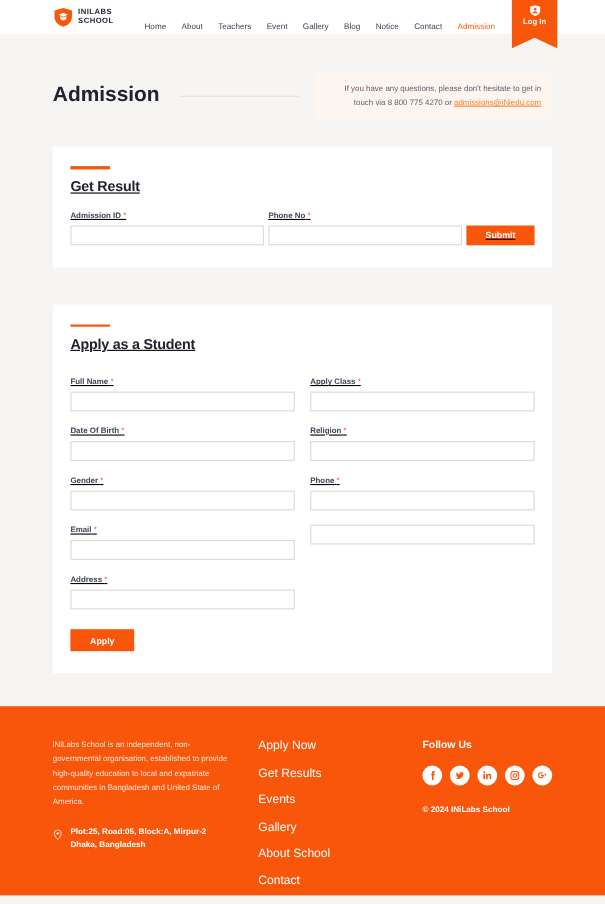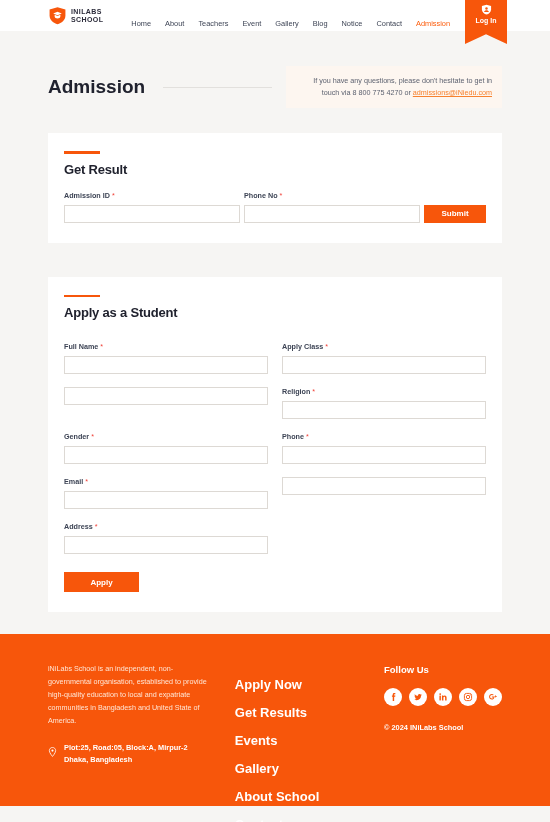--- a/index.html
+++ b/index.html
@@ -104,20 +104,21 @@
     color: #5d6270;
     line-height: 12px;
   }
   .contact-box .mail { color: #f7822f; }
 
   
   .card {
     background: #ffffff;
     margin: 0 48px;
     padding: 18px 16px 20px 16px;
+    text-decoration: underline;
   }
   .card.result { margin-top: 22px; }
   .card.apply { margin-top: 34px; }
 
   .accent-bar {
     width: 36px;
     height: 2.5px;
     background: #f7560b;
     margin-bottom: 8px;
   }
@@ -178,30 +179,30 @@
   }
   .field { position: relative; }
   .upload-icon {
     position: absolute;
     right: 6px;
     bottom: 4px;
     width: 8px; height: 9px;
   }
   .btn-apply {
     margin-top: 18px;
-    width: 75px;
+    width: 58px;
     height: 20px;
     font-size: 8px;
   }
 
   
   .footer {
     background: #f7560b;
     position: absolute;
-    left: 0; right: 0; bottom: 16px;
+    left: 0; right: 0; bottom: 8px;
     height: 172px;
     padding: 28px 48px 0 48px;
     display: flex;
     gap: 0;
   }
   .f-about { width: 188px; padding-right: 22px; }
   .f-about .blurb {
     font-size: 7.2px;
     line-height: 13px;
     color: #ffe6d6;
@@ -215,26 +216,25 @@
   .f-contact-row .ico { width: 9px; height: 10px; flex: 0 0 9px; margin-top: 1px; }
   .f-contact-row .txt {
     font-size: 7.4px;
     font-weight: bold;
     line-height: 12px;
     color: #ffffff;
   }
   .f-links { width: 110px; padding-top: 2px; }
   .f-link {
     display: block;
-    font-size: 13px;
-    font-weight: bold;
+    font-size: 11px;
+    font-weight: normal;
     color: #ffffff;
     text-decoration: none;
     margin-bottom: 12.5px;
-    margin-top: 13px;
   }
   .f-social { flex: 1; padding-top: 2px; margin-left: 40px; }
   .f-social .head {
     font-size: 9.5px;
     font-weight: bold;
     color: #ffffff;
     margin-bottom: 13px;
   }
   .social-row { display: flex; gap: 7px; }
   .social-btn {
@@ -329,20 +329,21 @@
     <div class="field">
       <label class="field-label"><span>Full Name</span> <span class="req">*</span></label>
       <input class="input" type="text" placeholder="" style="">
     </div>
     <div class="field">
       <label class="field-label"><span>Apply Class</span> <span class="req">*</span></label>
       <input class="input" type="text" placeholder="" style="">
     </div>
 
     <div class="field">
+      <label class="field-label"><span>Date Of Birth</span> <span class="req">*</span></label>
       <input class="input" type="text" placeholder="" style="">
     </div>
     <div class="field">
       <label class="field-label"><span>Religion</span> <span class="req">*</span></label>
       <input class="input" type="text" placeholder="" style="">
     </div>
 
     <div class="field">
       <label class="field-label"><span>Gender</span> <span class="req">*</span></label>
       <input class="input" type="text" placeholder="" style="">

